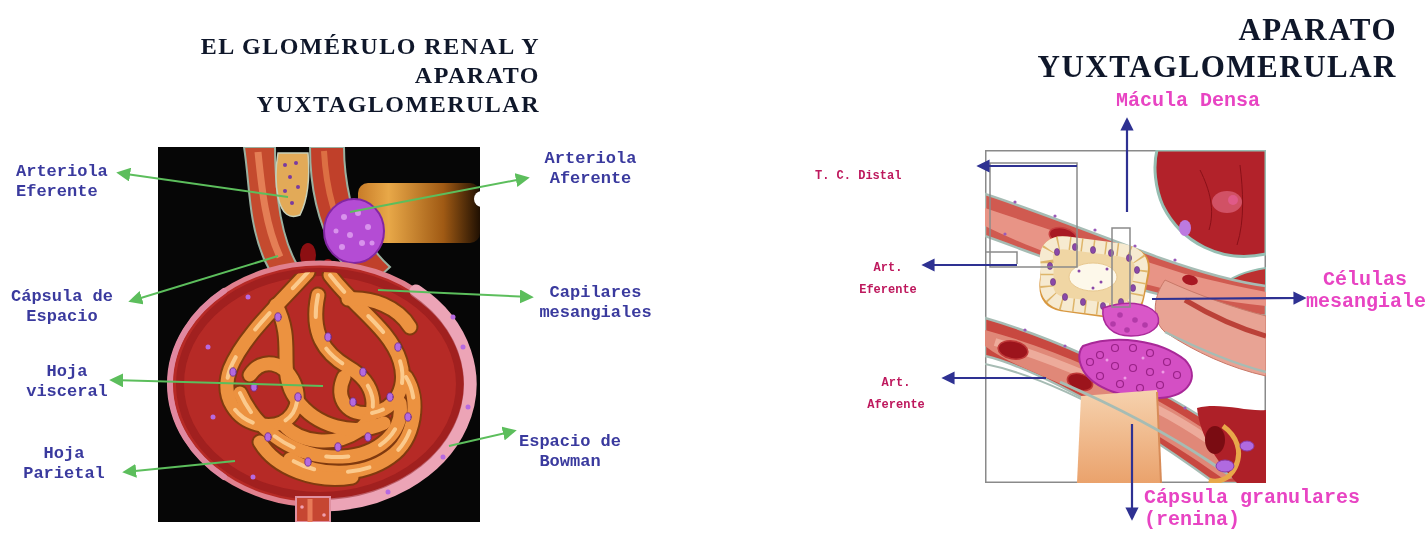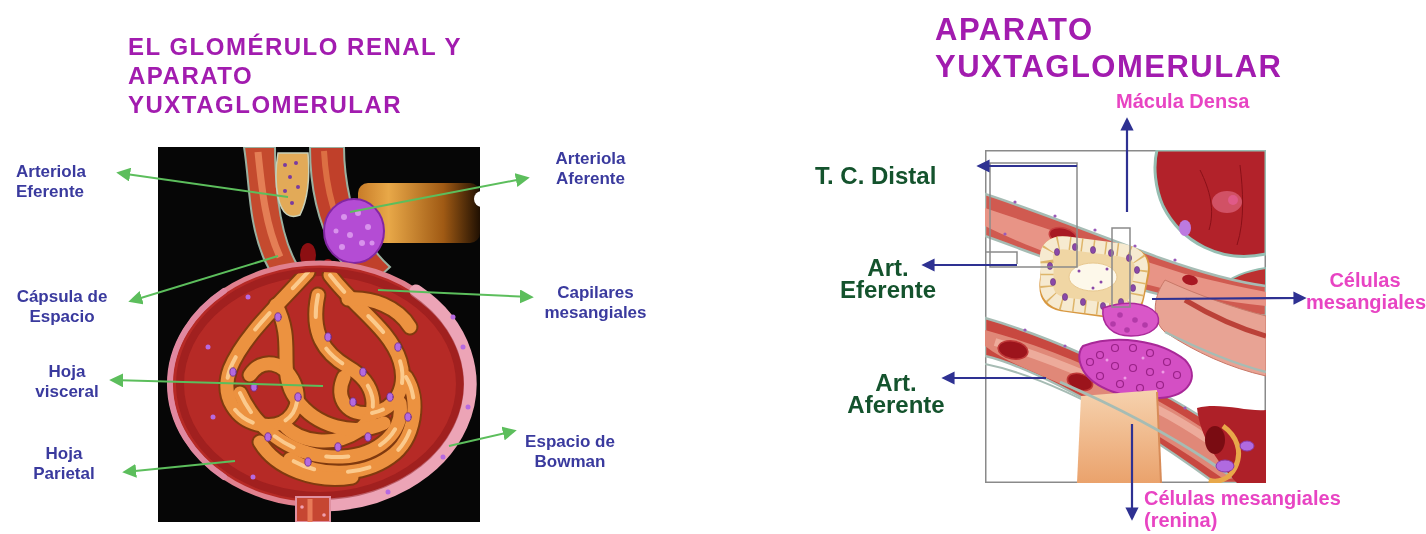--- a/index.html
+++ b/index.html
@@ -1,25 +1,25 @@
 <!DOCTYPE html>
 <html><head>
 <meta charset="utf-8">
 <style>
   html,body{margin:0;padding:0;background:#ffffff;}
   #page{position:relative;width:1426px;height:534px;background:#ffffff;overflow:hidden;
         font-family:"Liberation Sans",sans-serif;}
-  .title{position:absolute;color:#a21caf;font-weight:900;text-align:left;white-space:pre-line;
-         font-family:Liberation Sans, sans-serif;}
+  .title{position:absolute;color:#0f172a;font-weight:900;text-align:right;white-space:pre-line;
+         font-family:Liberation Serif, serif;}
   .title-left{left:128px;top:32px;width:412px;font-size:24px;line-height:29px;letter-spacing:1.5px;}
   .title-right{left:935px;top:11px;width:462px;font-size:31px;line-height:37px;letter-spacing:1.5px;}
-  .lbl{position:absolute;font-family:Liberation Sans, sans-serif;font-weight:bold;white-space:pre-line;
+  .lbl{position:absolute;font-family:Liberation Mono, monospace;font-weight:bold;white-space:pre-line;
        text-align:center;}
   .lbl-blue{color:#3A3A9E;font-size:17px;line-height:20px;}
-  .lbl-green{color:#14532d;font-size:24px;line-height:22px;}
+  .lbl-green{color:#be185d;font-size:12px;line-height:22px;}
   .lbl-pink{color:#E844C3;font-size:20px;line-height:22px;}
   .ta-left{text-align:left;}
   .img-panel{position:absolute;display:block;}
   #arrow-overlay{position:absolute;left:0;top:0;pointer-events:none;}
 </style>
 </head>
 <body>
 
 <div id="page">
 
@@ -318,21 +318,21 @@
   </svg>
 
   <div class="lbl lbl-pink ta-left" style="left:1116px;top:90px;width:175px">Mácula Densa</div>
   <div class="lbl lbl-green ta-left" style="left:815px;top:165px;width:165px">T. C. Distal</div>
   <div class="lbl lbl-green" style="left:836px;top:257px;width:104px">Art.
 Eferente</div>
   <div class="lbl lbl-green" style="left:844px;top:372px;width:104px">Art.
 Aferente</div>
   <div class="lbl lbl-pink" style="left:1306px;top:269px;width:118px">Células
 mesangiales</div>
-  <div class="lbl lbl-pink ta-left" style="left:1144px;top:487px;width:270px">Células mesangiales (renina)</div>
+  <div class="lbl lbl-pink ta-left" style="left:1144px;top:487px;width:270px">Cápsula granulares (renina)</div>
 
   <svg id="arrow-overlay" width="1426" height="534" viewBox="0 0 1426 534">
     <defs>
       <marker id="ahGreen" viewBox="0 0 10 10" refX="8" refY="5" markerWidth="7" markerHeight="7" orient="auto">
         <path d="M0,0 L10,5 L0,10 Z" fill="#5CBE5C"></path>
       </marker>
       <marker id="ahNavy" viewBox="0 0 10 10" refX="8" refY="5" markerWidth="6" markerHeight="6" orient="auto">
         <path d="M0,0 L10,5 L0,10 Z" fill="#2E3192"></path>
       </marker>
     </defs>

